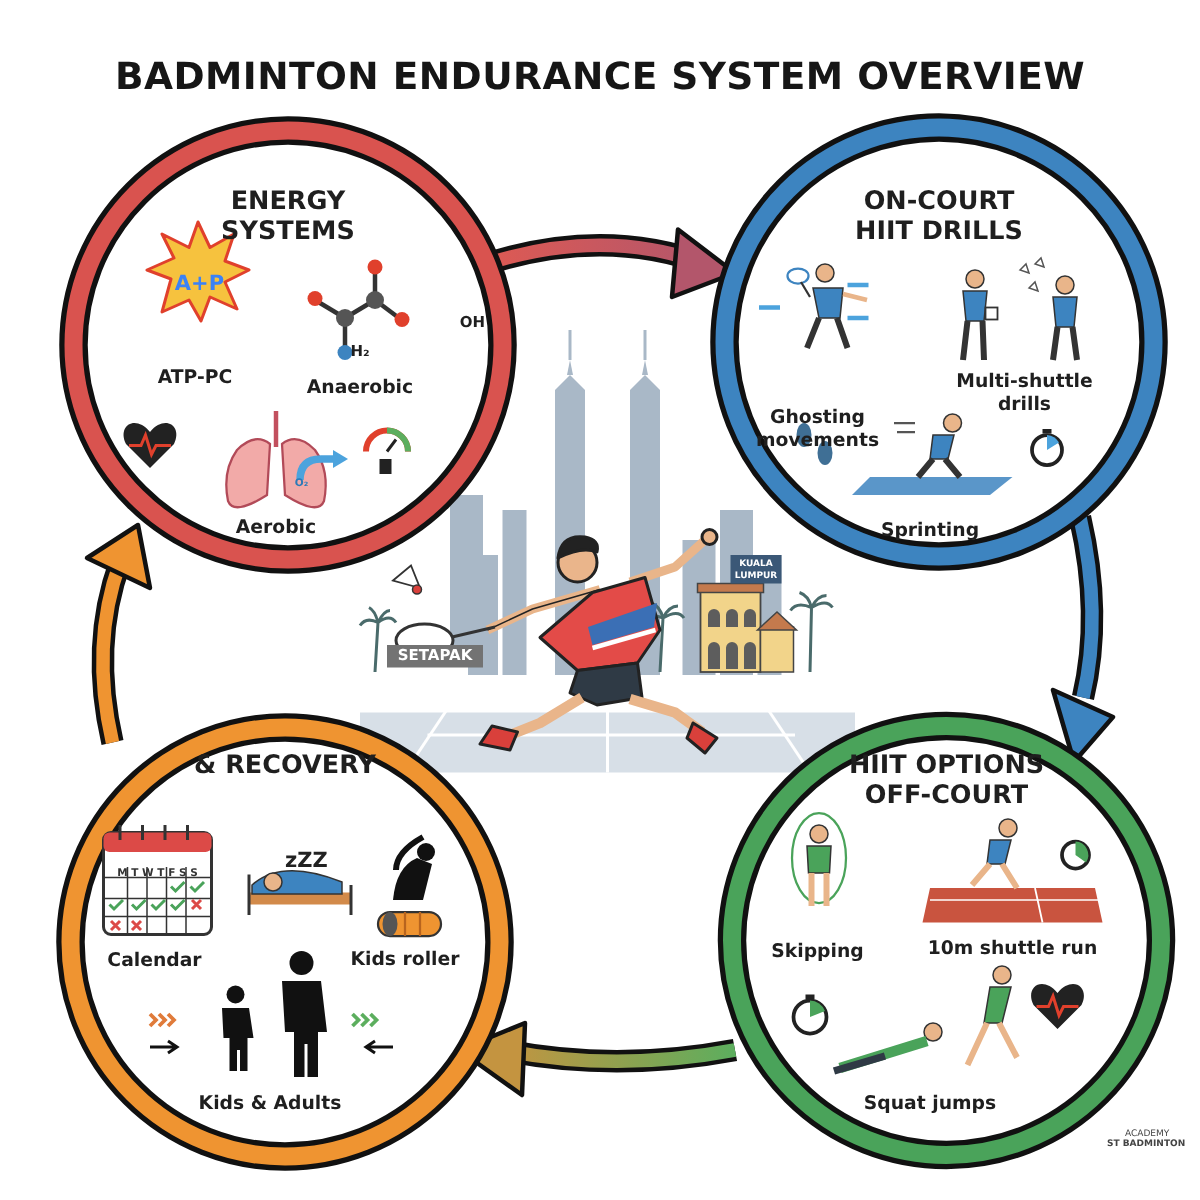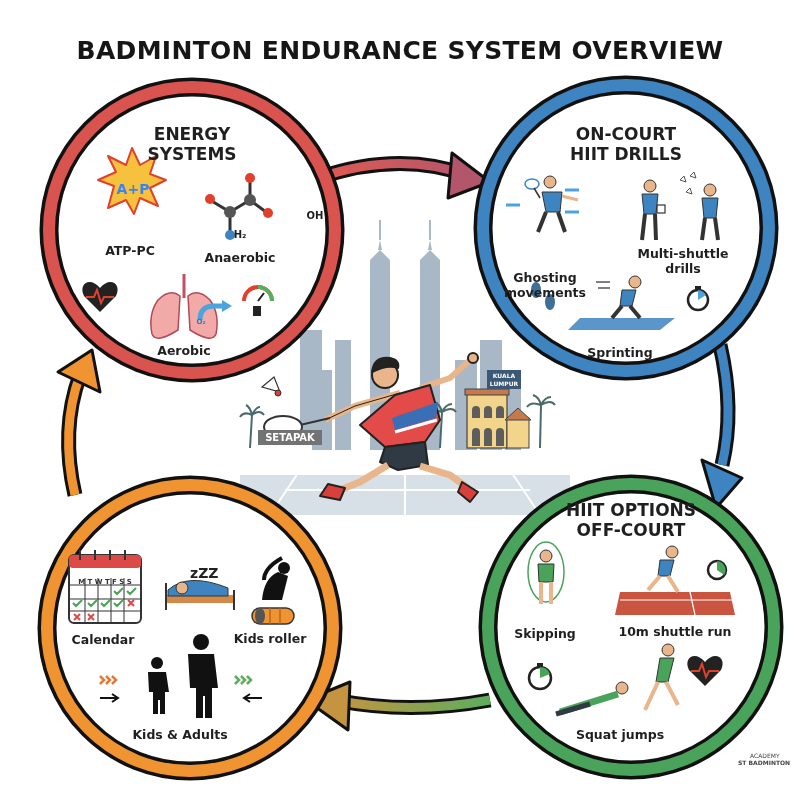--- a/index.html
+++ b/index.html
@@ -309,20 +309,21 @@
 
 <div class="lbl htitle" style="left:556px;top:500px;width:150px;">
   <div>HIIT OPTIONS</div>
   <div>OFF-COURT</div>
 </div>
 <div class="lbl item" style="left:505px;top:626px;width:80px;">Skipping</div>
 <div class="lbl item" style="left:610px;top:624px;width:130px;">10m shuttle run</div>
 <div class="lbl item" style="left:570px;top:727px;width:100px;">Squat jumps</div>
 
 <div class="lbl htitle" style="left:110px;top:500px;width:160px;">
+  <div>&amp; RECOVERY</div>
 </div>
 <div class="lbl item" style="left:63px;top:632px;width:80px;">Calendar</div>
 <div class="lbl item" style="left:220px;top:631px;width:100px;">Kids roller</div>
 <div class="lbl item" style="left:120px;top:727px;width:120px;">Kids &amp; Adults</div>
 
 <div class="sign" style="left:258px;top:430px;width:64px;height:15px;background:#737373;font-size:10px;line-height:15px;">SETAPAK</div>
 <div class="sign" style="left:487px;top:370px;width:34px;height:19px;background:#3b5877;font-size:6px;line-height:8px;padding-top:2px;box-sizing:border-box;">
   <div>KUALA</div>
   <div>LUMPUR</div>
 </div>

